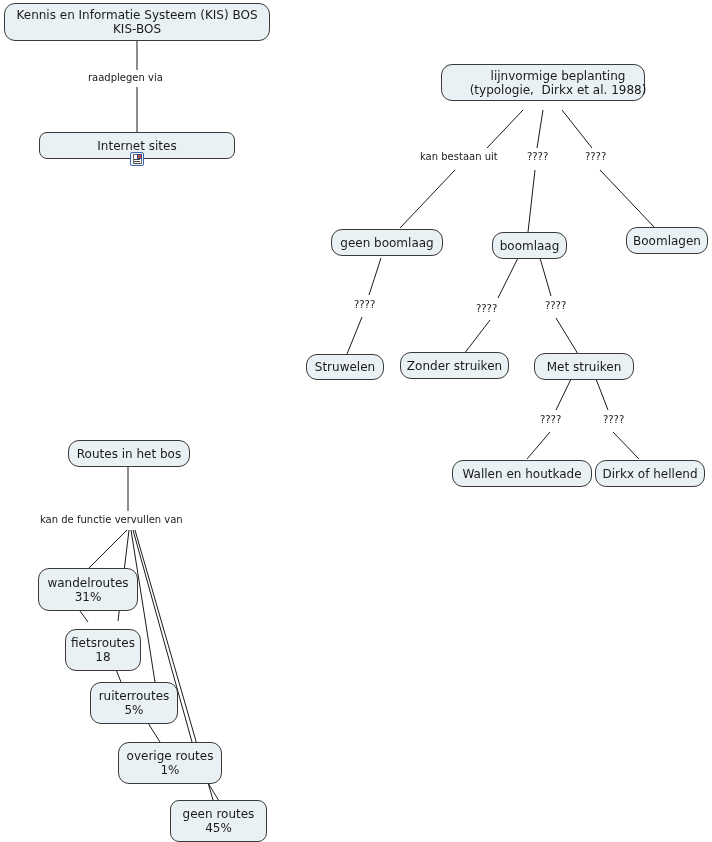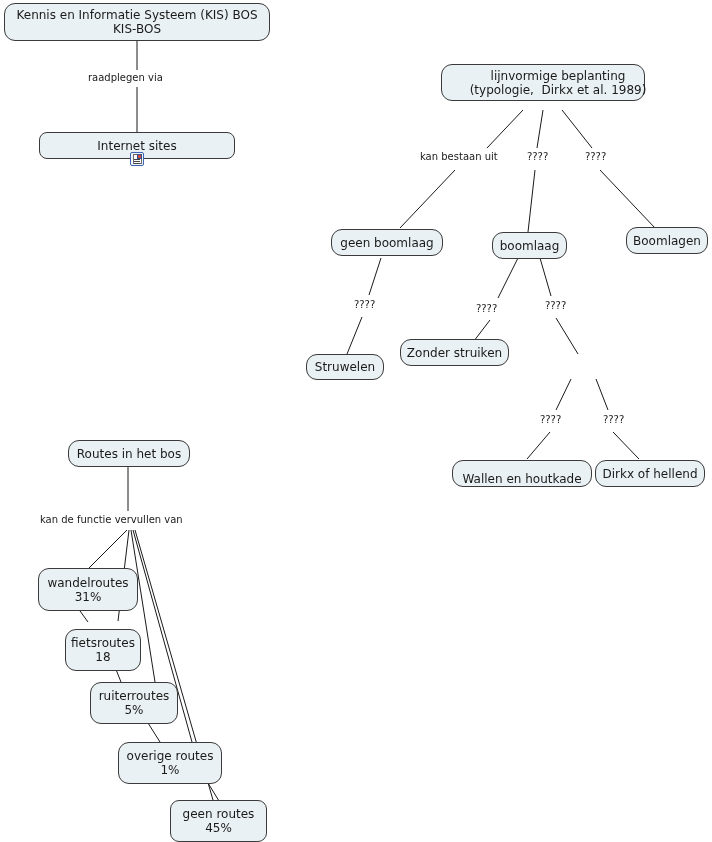--- a/index.html
+++ b/index.html
@@ -157,45 +157,48 @@
   <div class="res-icon" style="left:130px; top:152px;">
     <span class="pg"></span>
     <span class="bar b1"></span>
     <span class="bar b2"></span>
     <span class="bar b3"></span>
     <span class="swatch"></span>
   </div>
 
   <div class="node" style="left:441px; top:64px; width:204px; height:37px;padding-left:30px;">
     <span>lijnvormige beplanting</span>
-    <span class="line2">(typologie,  Dirkx et al. 1989)</span>
+    <span class="line2">(typologie,  Dirkx et al. 1988)</span>
   </div>
 
   <div class="node" style="left:331px; top:229px; width:112px; height:27px;">
     <span>geen boomlaag</span>
   </div>
 
   <div class="node" style="left:492px; top:232px; width:75px; height:27px;border-radius:11px;">
     <span>boomlaag</span>
   </div>
 
   <div class="node" style="left:626px; top:227px; width:82px; height:27px;">
     <span>Boomlagen</span>
   </div>
 
   <div class="node" style="left:306px; top:354px; width:78px; height:26px;">
     <span>Struwelen</span>
   </div>
 
-  <div class="node" style="left:400px; top:339px; width:109px; height:27px;">
+  <div class="node" style="left:400px; top:352px; width:109px; height:27px;">
     <span>Zonder struiken</span>
   </div>
 
-
-  <div class="node" style="left:452px; top:460px; width:140px; height:27px;justify-content:flex-end;">
+  <div class="node" style="left:534px; top:353px; width:100px; height:27px;">
+    <span>Met struiken</span>
+  </div>
+
+  <div class="node" style="left:452px; top:460px; width:140px; height:27px;">
     <span>Wallen en houtkade</span>
   </div>
 
   <div class="node" style="left:595px; top:460px; width:110px; height:27px;">
     <span>Dirkx of hellend</span>
   </div>
 
   <div class="node" style="left:68px; top:440px; width:122px; height:27px;">
     <span>Routes in het bos</span>
   </div>

